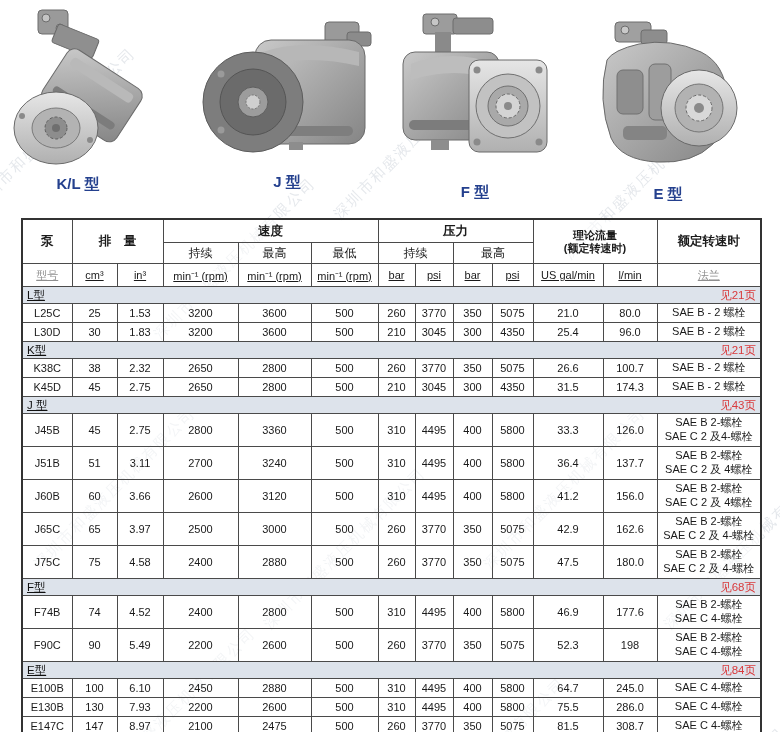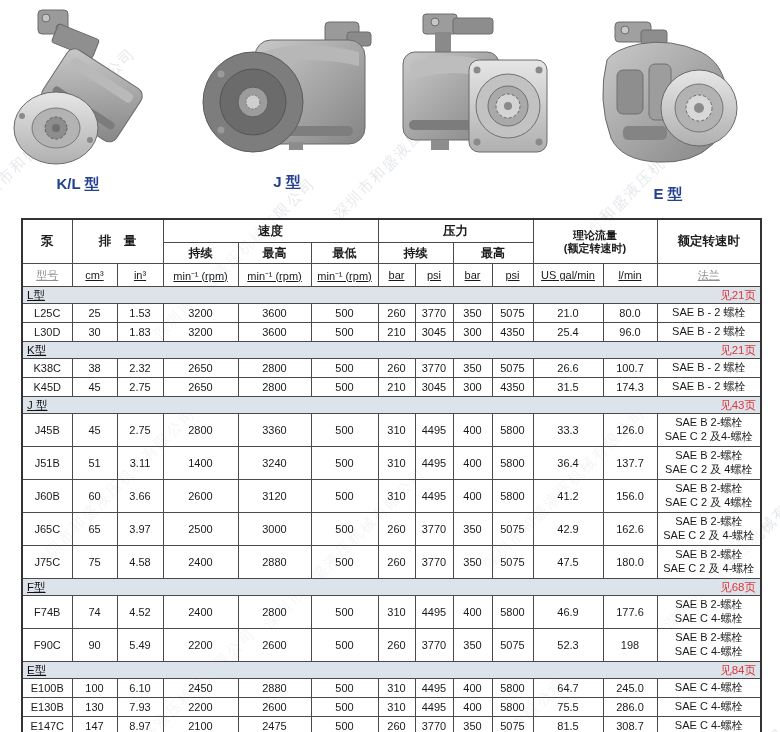--- a/index.html
+++ b/index.html
@@ -14,21 +14,21 @@
   .fig{position:absolute;text-align:center;}
   .fig svg{display:block;margin:0 auto;}
   .fig-label{font-size:15px;font-weight:bold;color:#24408e;margin-top:3px;}
   
   table.spec{position:absolute;left:21px;top:218px;width:739px;border-collapse:collapse;
              table-layout:fixed;background:rgba(255,255,255,0.55);}
   table.spec th,table.spec td{border:1px solid #4a4a4a;padding:0 2px;text-align:center;
              font-size:11px;overflow:hidden;}
   table.spec{border:2px solid #333;}
   tr.h1 th{height:22px;font-size:12.5px;font-weight:bold;}
-  tr.h2 th{height:20px;font-size:12px;font-weight:bold;}
+  tr.h2 th{height:20px;font-size:12px;font-weight:normal;}
   tr.h3 td{height:22px;font-size:11px;text-decoration:underline;}
   .gray{color:#8f8f8f;}
   .two-line{white-space:pre-line;line-height:1.15;}
   tr.sec td{height:16px;background:#dde3eb;border-left:2px solid #333;border-right:2px solid #333;padding:0 4px;}
   .secline{display:flex;justify-content:space-between;align-items:center;}
   .sec-name{font-size:11.5px;color:#111;text-decoration:underline;}
   .sec-ref{font-size:11.5px;color:#d93a3c;margin-left:31px;}
   tr.single td{height:18px;}
   tr.dbl td{height:32px;}
   td.mount{white-space:pre-line;line-height:1.25;font-size:10.5px;}
@@ -117,20 +117,21 @@
         <circle cx="113" cy="98" r="32" fill="#c2c2c2" stroke="#707070"></circle>
         <circle cx="113" cy="98" r="20" fill="#a9a9a9" stroke="#707070"></circle>
         <circle cx="113" cy="98" r="12" fill="#d4d4d4" stroke="#6a6a6a" stroke-dasharray="3 2"></circle>
         <circle cx="113" cy="98" r="4" fill="#8a8a8a"></circle>
         <circle cx="82" cy="62" r="3.5" fill="#8a8a8a"></circle>
           <circle cx="144" cy="62" r="3.5" fill="#8a8a8a"></circle>
         <circle cx="82" cy="134" r="3.5" fill="#8a8a8a"></circle>
           <circle cx="144" cy="134" r="3.5" fill="#8a8a8a"></circle>
         <rect x="36" y="132" width="18" height="10" fill="#8d8d8d"></rect>
       </svg>
+      <div class="fig-label">F 型</div>
     </div>
 
     <div class="fig" style="left:588px;top:16px;width:160px;">
       <svg width="150" height="166" viewBox="0 0 150 166">
         <rect x="22" y="6" width="36" height="20" rx="4" fill="#a0a0a0" stroke="#6d6d6d"></rect>
         <rect x="48" y="14" width="26" height="14" rx="3" fill="#8d8d8d" stroke="#6d6d6d"></rect>
         <circle cx="32" cy="14" r="4" fill="#c9c9c9" stroke="#6d6d6d"></circle>
         <path d="M14 44 q-10 40 4 78 q10 22 46 24 q36 2 56 -18 q16 -18 14 -48 q-2 -32 -26 -44 q-30 -14 -62 -8 q-26 6 -32 16 z" fill="url(#g1)" stroke="#6a6a6a"></path>
         <rect x="24" y="54" width="26" height="44" rx="6" fill="#8e8e8e" stroke="#707070"></rect>
         <rect x="56" y="48" width="22" height="56" rx="6" fill="#9d9d9d" stroke="#707070"></rect>
@@ -291,21 +292,21 @@
         <td>5800</td>
         <td>33.3</td>
         <td>126.0</td>
         <td class="mount">SAE B 2-螺栓
 SAE C 2 及4-螺栓</td>
       </tr>
       <tr class="dbl">
         <td>J51B</td>
         <td>51</td>
         <td>3.11</td>
-        <td>1400</td>
+        <td>2700</td>
         <td>3240</td>
         <td>500</td>
         <td>310</td>
         <td>4495</td>
         <td>400</td>
         <td>5800</td>
         <td>36.4</td>
         <td>137.7</td>
         <td class="mount">SAE B 2-螺栓
 SAE C 2 及 4螺栓</td>

